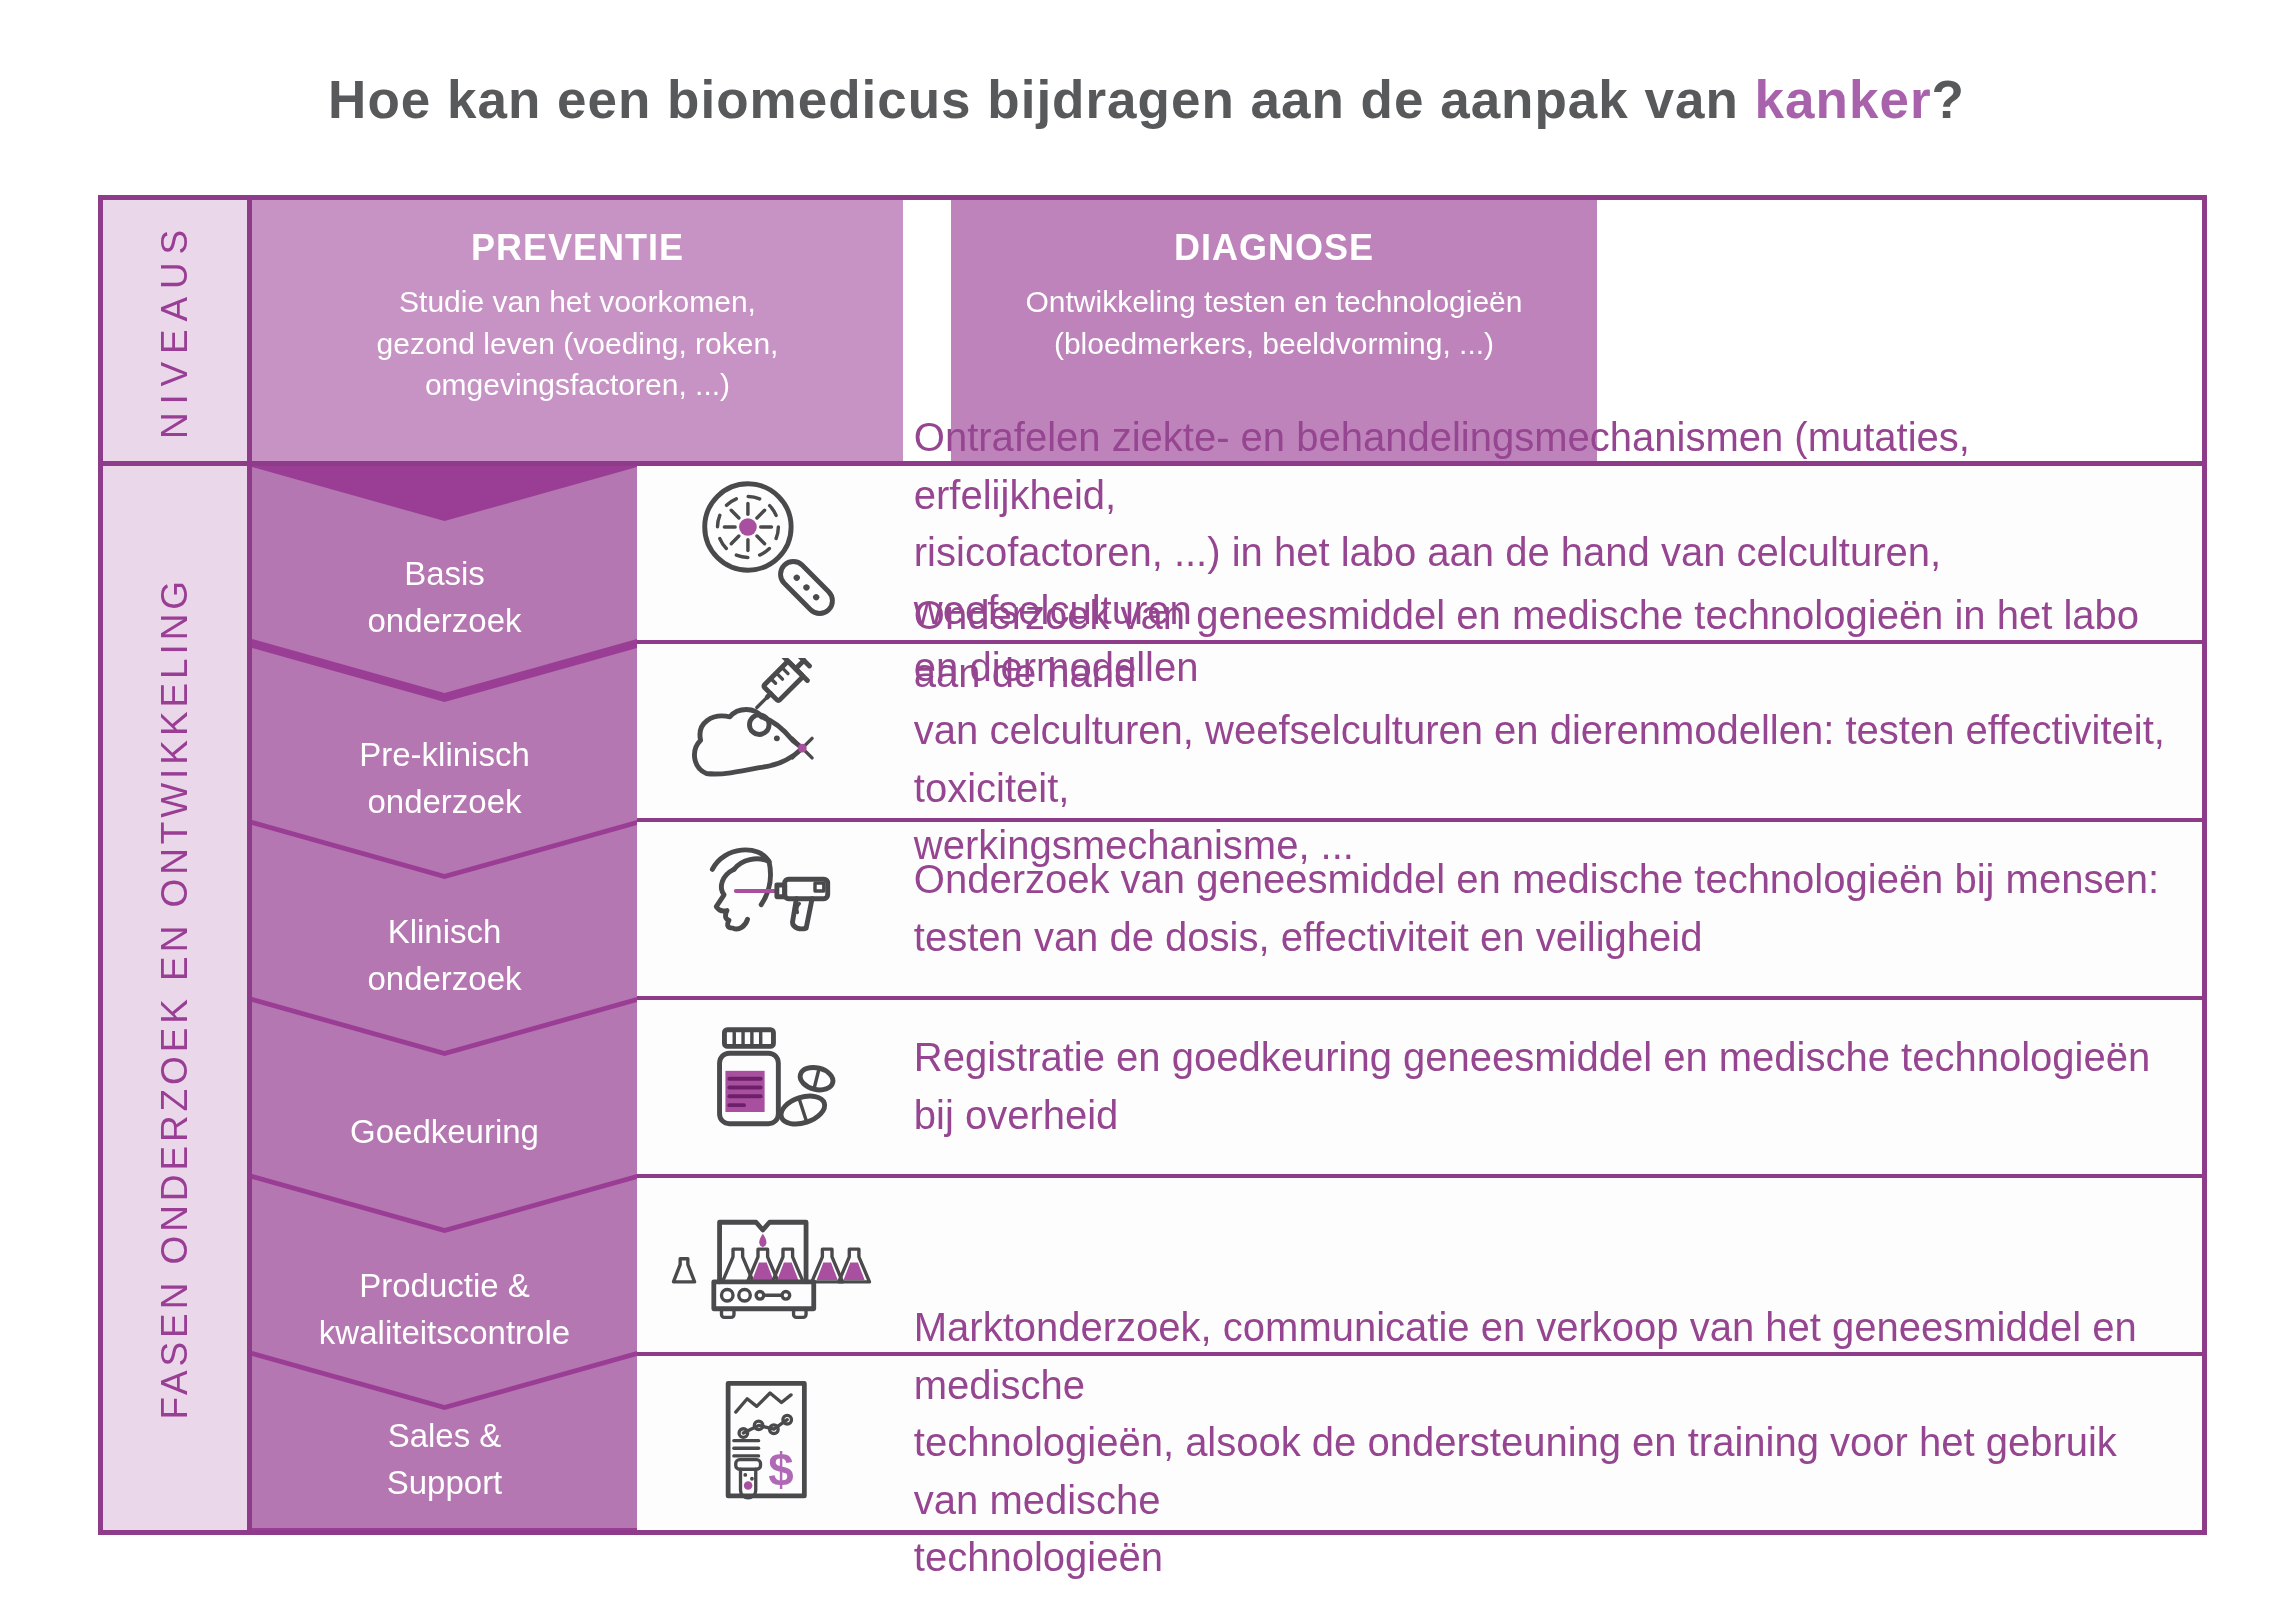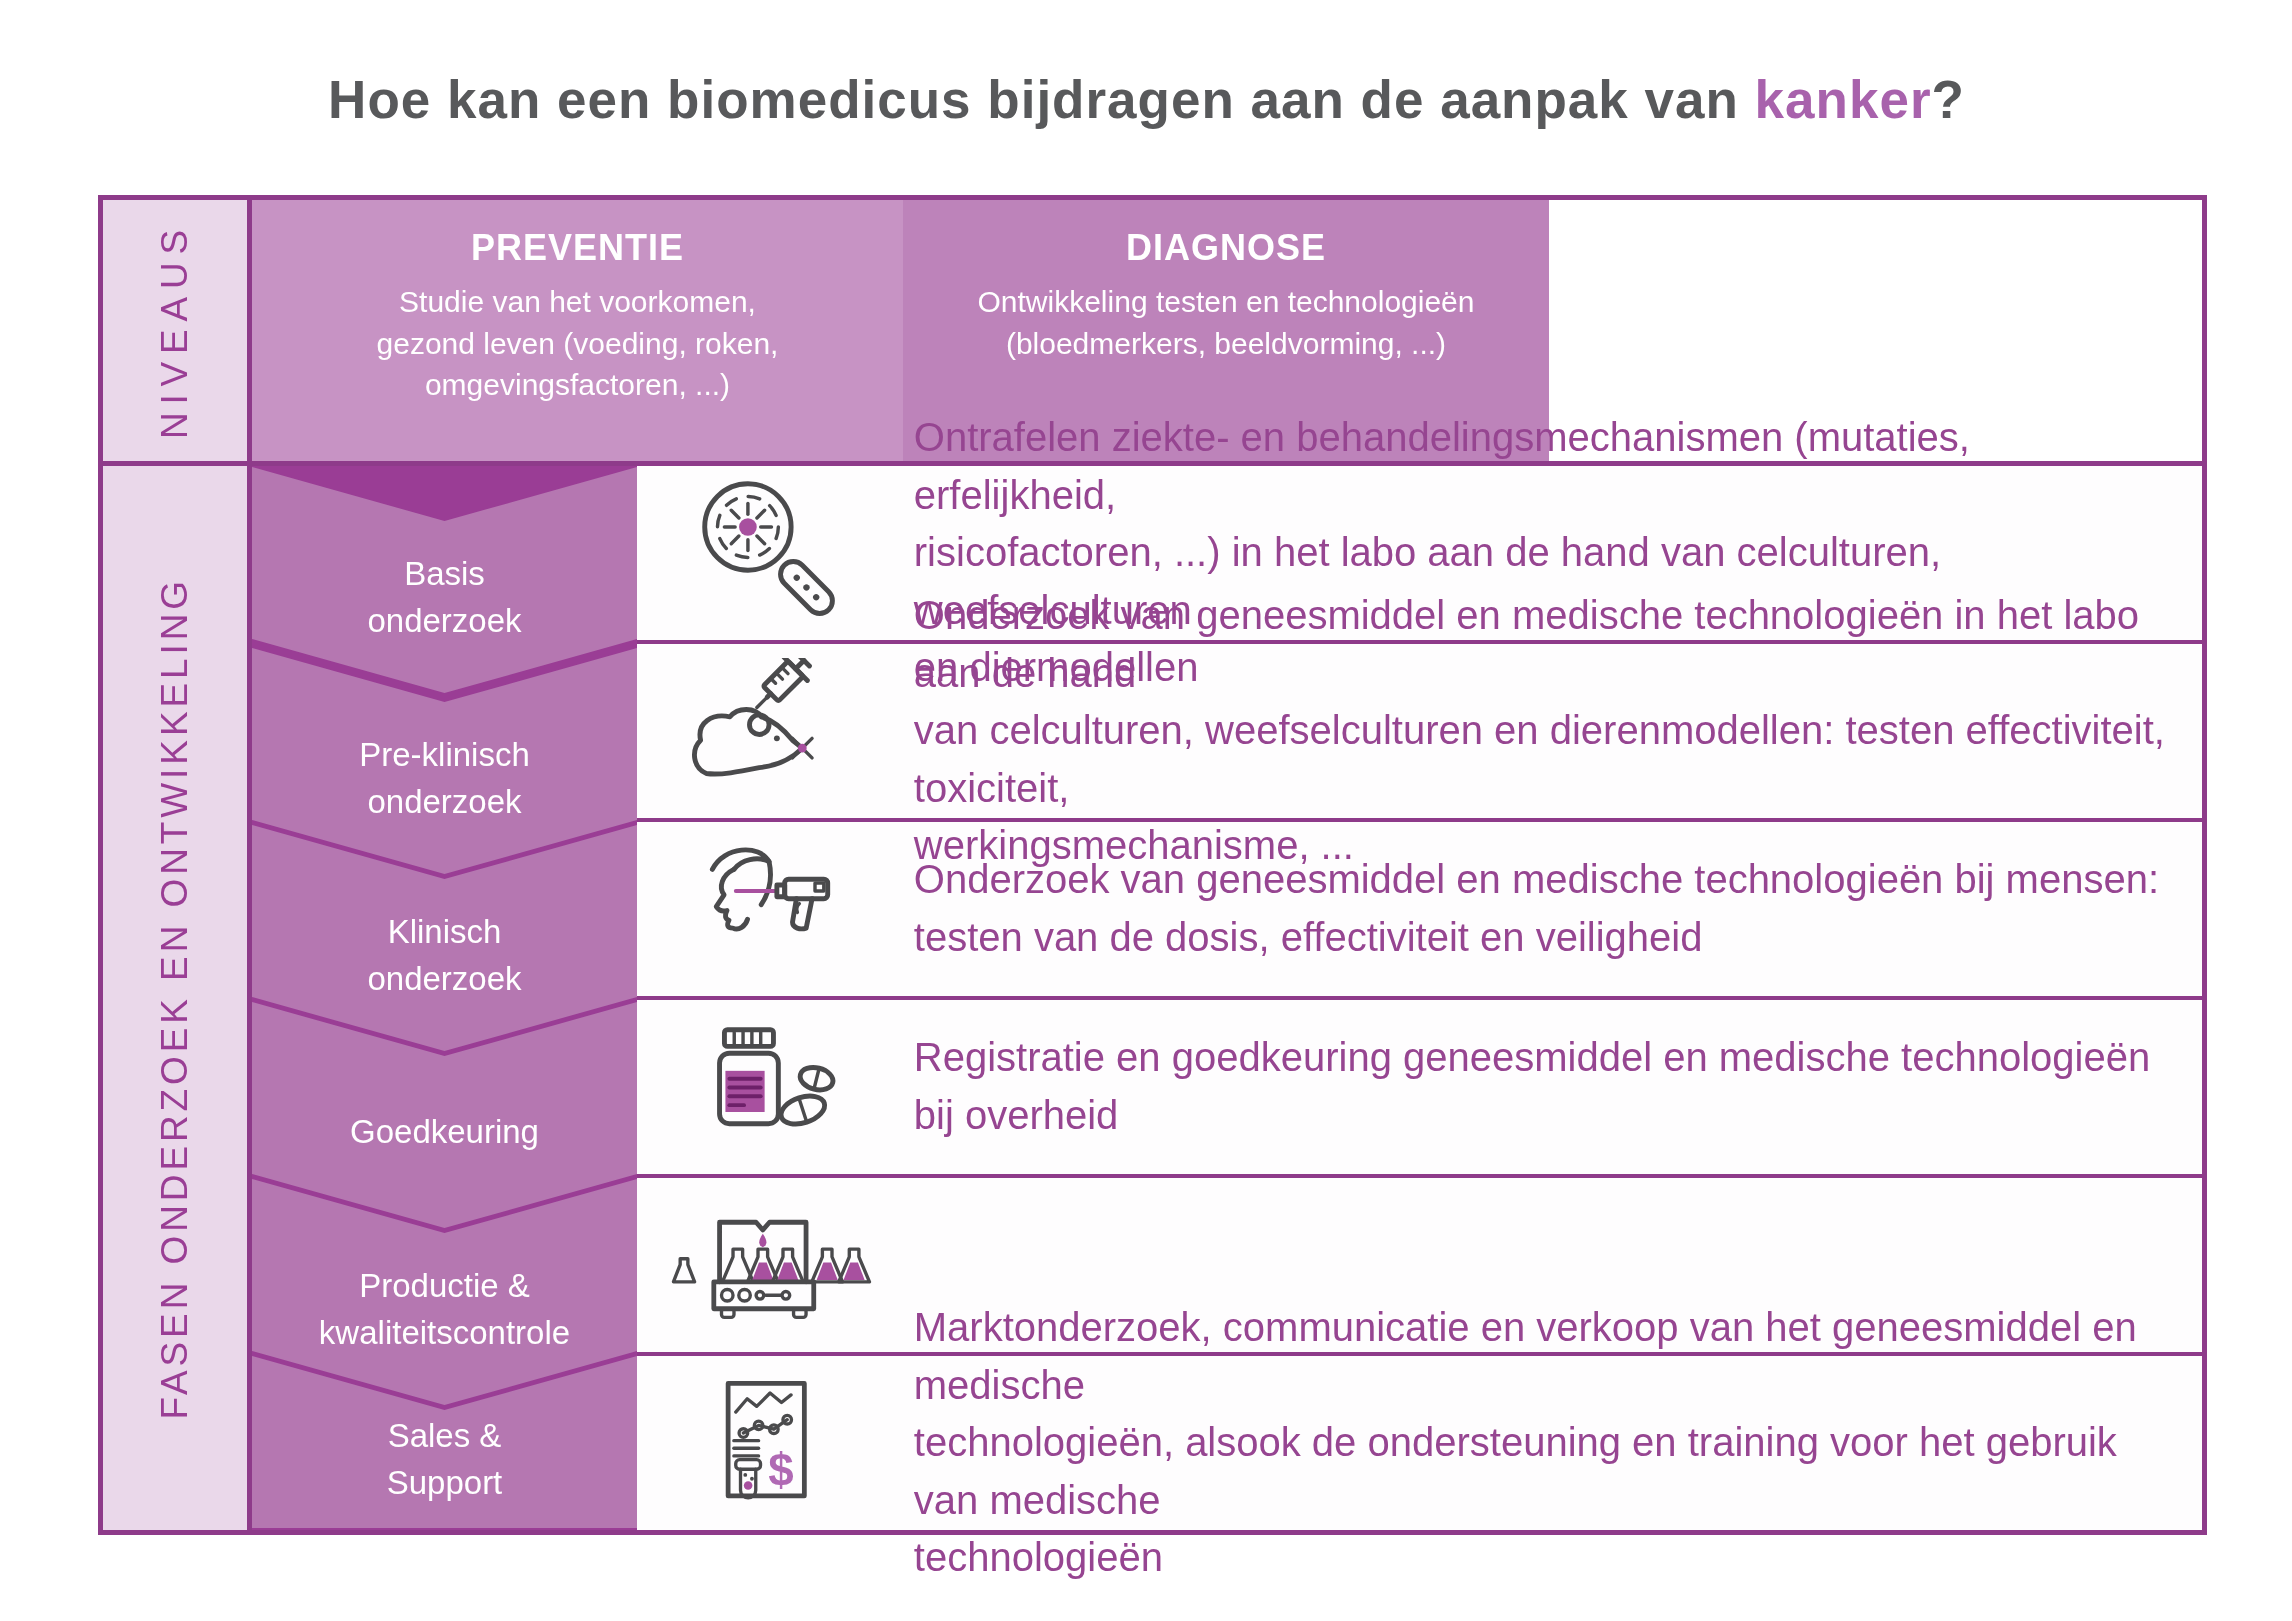--- a/index.html
+++ b/index.html
@@ -21,21 +21,21 @@
   .axis-bottom{flex:1;}
   .axis-text{writing-mode:vertical-rl;transform:rotate(180deg);white-space:nowrap;
              font-size:37px;color:#9a3e95;}
   .axis-top .axis-text{letter-spacing:7.8px;}
   .axis-bottom .axis-text{letter-spacing:3.9px;}
 
   .main{flex:1;display:flex;flex-direction:column;min-width:0;}
 
   
   .header-row{height:266px;border-bottom:5.9px solid #8e3b8a;box-sizing:border-box;
-              display:flex;color:#ffffff;text-align:center;}
+              display:flex;color:#ffffff;text-align:center;gap:48px;}
   .hdr{padding-top:27.4px;box-sizing:border-box;}
   .hdr-preventie{width:651px;background:#c793c4;}
   .hdr-diagnose{width:646px;background:#bd83ba;}
   .hdr-therapie{flex:1;background:#af70ac;}
   .hdr-title{font-size:36px;font-weight:bold;letter-spacing:1px;margin-bottom:11.8px;}
   .hdr-sub{font-size:30px;line-height:1.38;white-space:pre-line;}
 
   
   .content{flex:1;display:flex;min-height:0;}
 

